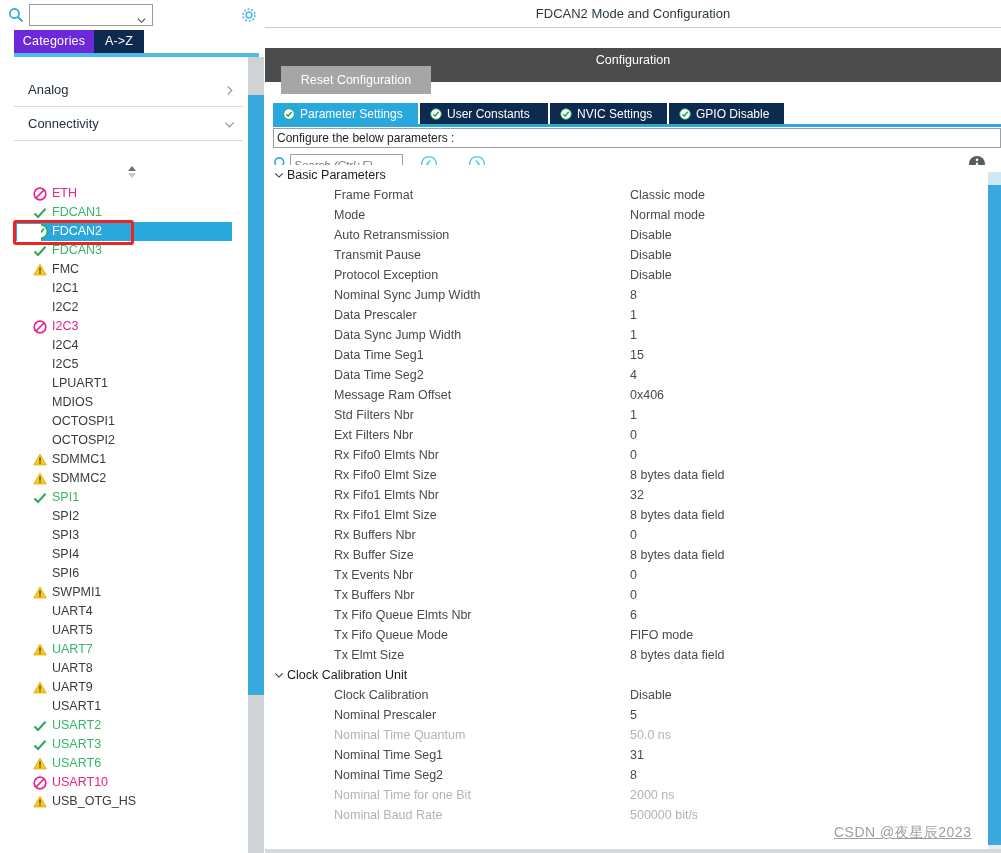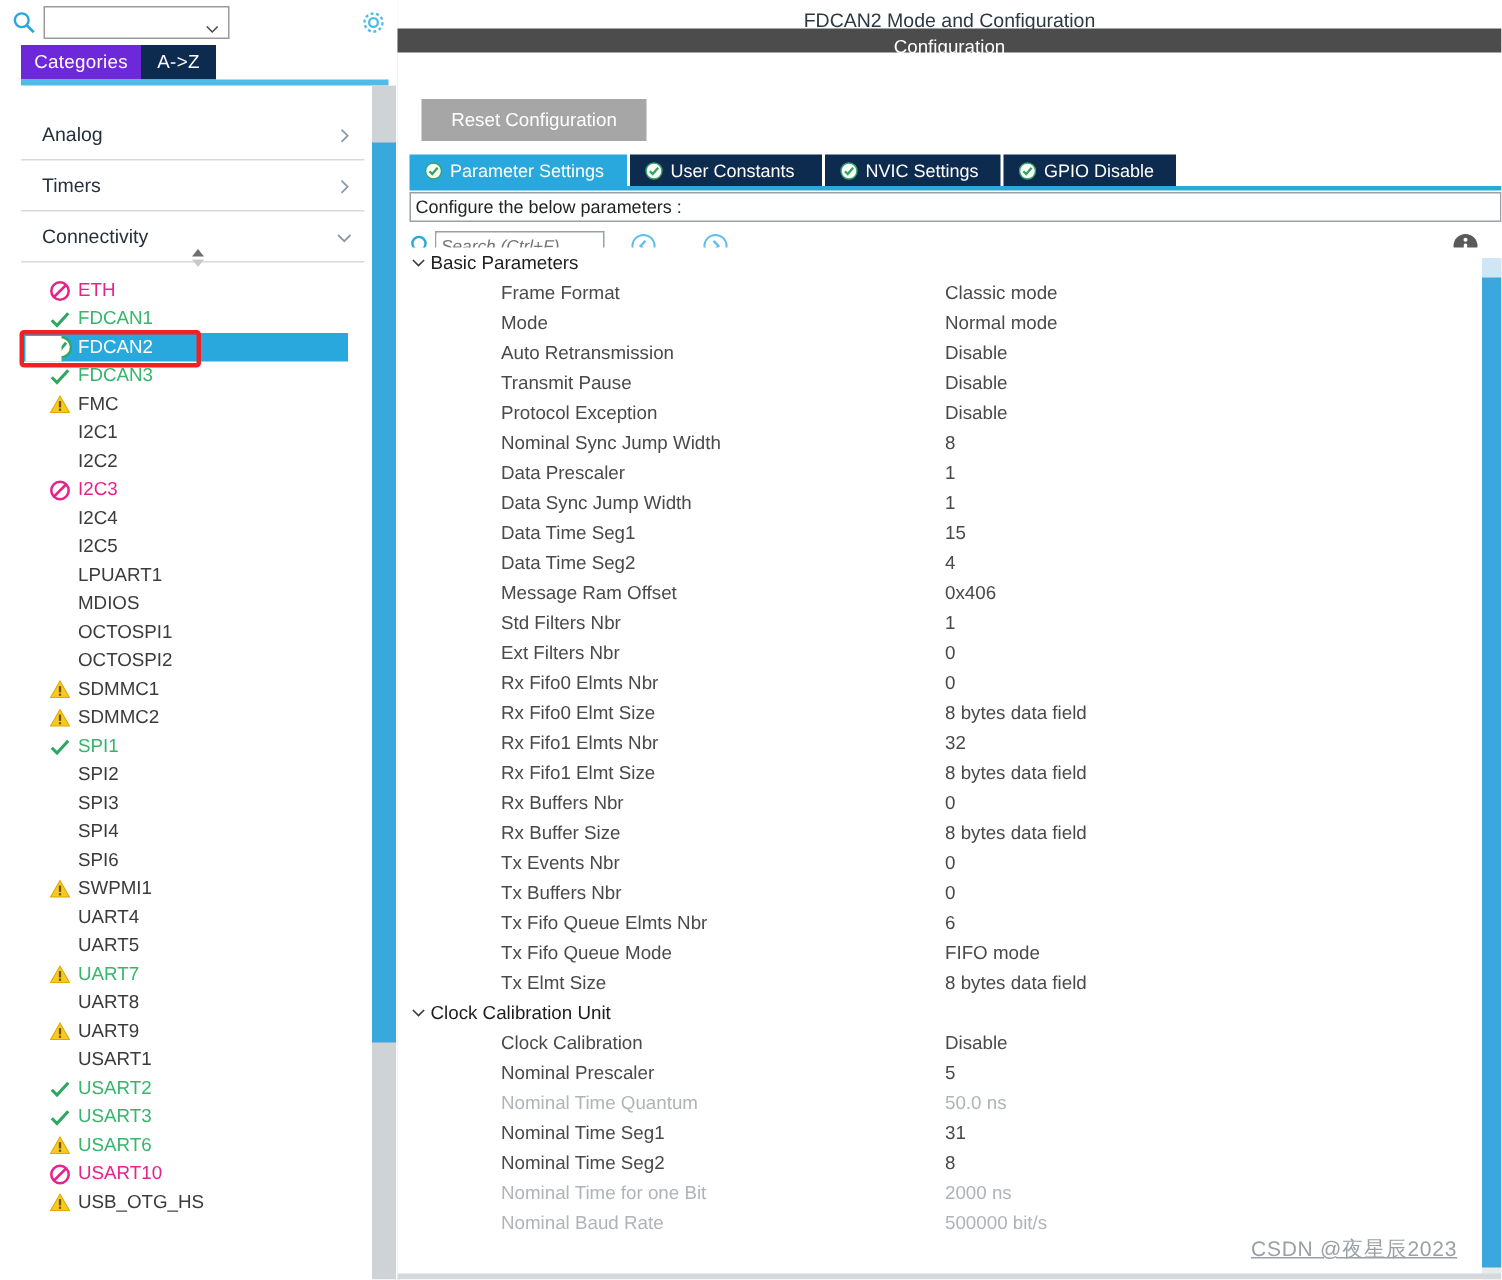--- a/index.html
+++ b/index.html
@@ -118,21 +118,21 @@
   #right-panel {
     position: absolute; left: 265px; top: 0; width: 736px; height: 853px;
     background: #ffffff;
   }
   #mode-title {
     position: absolute; left: 0; top: 0; width: 736px; height: 28px;
     line-height: 28px; text-align: center; font-size: 13px; color: #2c3942;
     background: #ffffff; border-bottom: 1px solid #c8ccd0;
   }
   #cfg-bar {
-    position: absolute; left: 0; top: 19px; width: 736px; height: 16px;
+    position: absolute; left: 0; top: 48px; width: 736px; height: 34px;
     background: #4c4c4c; color: #ffffff; font-size: 12.5px;
     line-height: 24px; text-align: center;
   }
   #reset-btn {
     position: absolute; left: 16px; top: 66px; width: 150px; height: 28px;
     background: #a6a6a6; color: #ffffff; font-size: 12.5px;
     display: flex; align-items: center; justify-content: center;
     cursor: pointer; border: 0;
     font-family: "Liberation Sans", sans-serif;
   }
@@ -265,25 +265,20 @@
     </div>
 
     <div id="left-tabs">
       <div class="ltab" id="ltab-categories">Categories</div>
       <div class="ltab" id="ltab-az">A-&gt;Z</div>
     </div>
     <div id="left-tabs-underline"></div>
 
     <div id="cat-list">
         <div class="cat-item"><span>Analog</span><span class="cat-arrow">
-            <svg width="11" height="11" viewBox="0 0 12 12">
-              <polyline points="4,1.5 8.5,6 4,10.5" fill="none" stroke="#8d9aa5" stroke-width="1.3"></polyline>
-            </svg>
-          </span></div>
-        <div class="cat-item"><span>Timers</span><span class="cat-arrow">
             <svg width="11" height="11" viewBox="0 0 12 12">
               <polyline points="4,1.5 8.5,6 4,10.5" fill="none" stroke="#8d9aa5" stroke-width="1.3"></polyline>
             </svg>
           </span></div>
         <div class="cat-item"><span>Connectivity</span><span class="cat-arrow">
             <svg width="11" height="11" viewBox="0 0 12 12">
               <polyline points="1.5,4 6,8.5 10.5,4" fill="none" stroke="#8d9aa5" stroke-width="1.3"></polyline>
             </svg>
           </span></div>
       </div>

